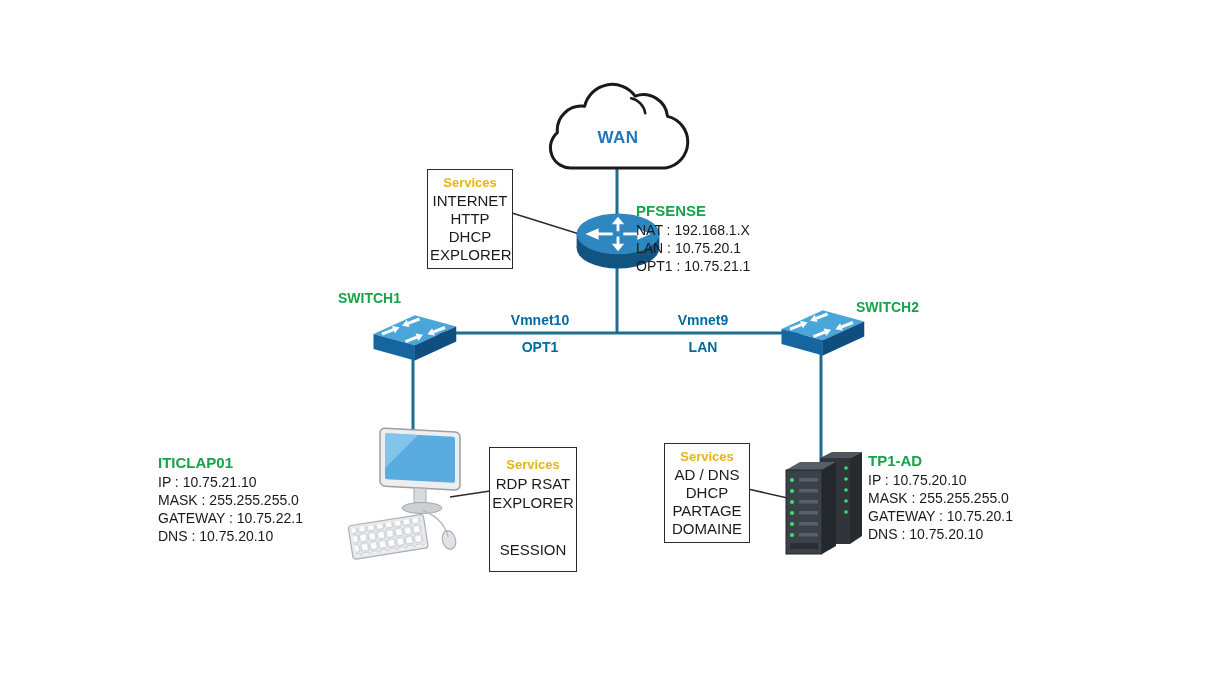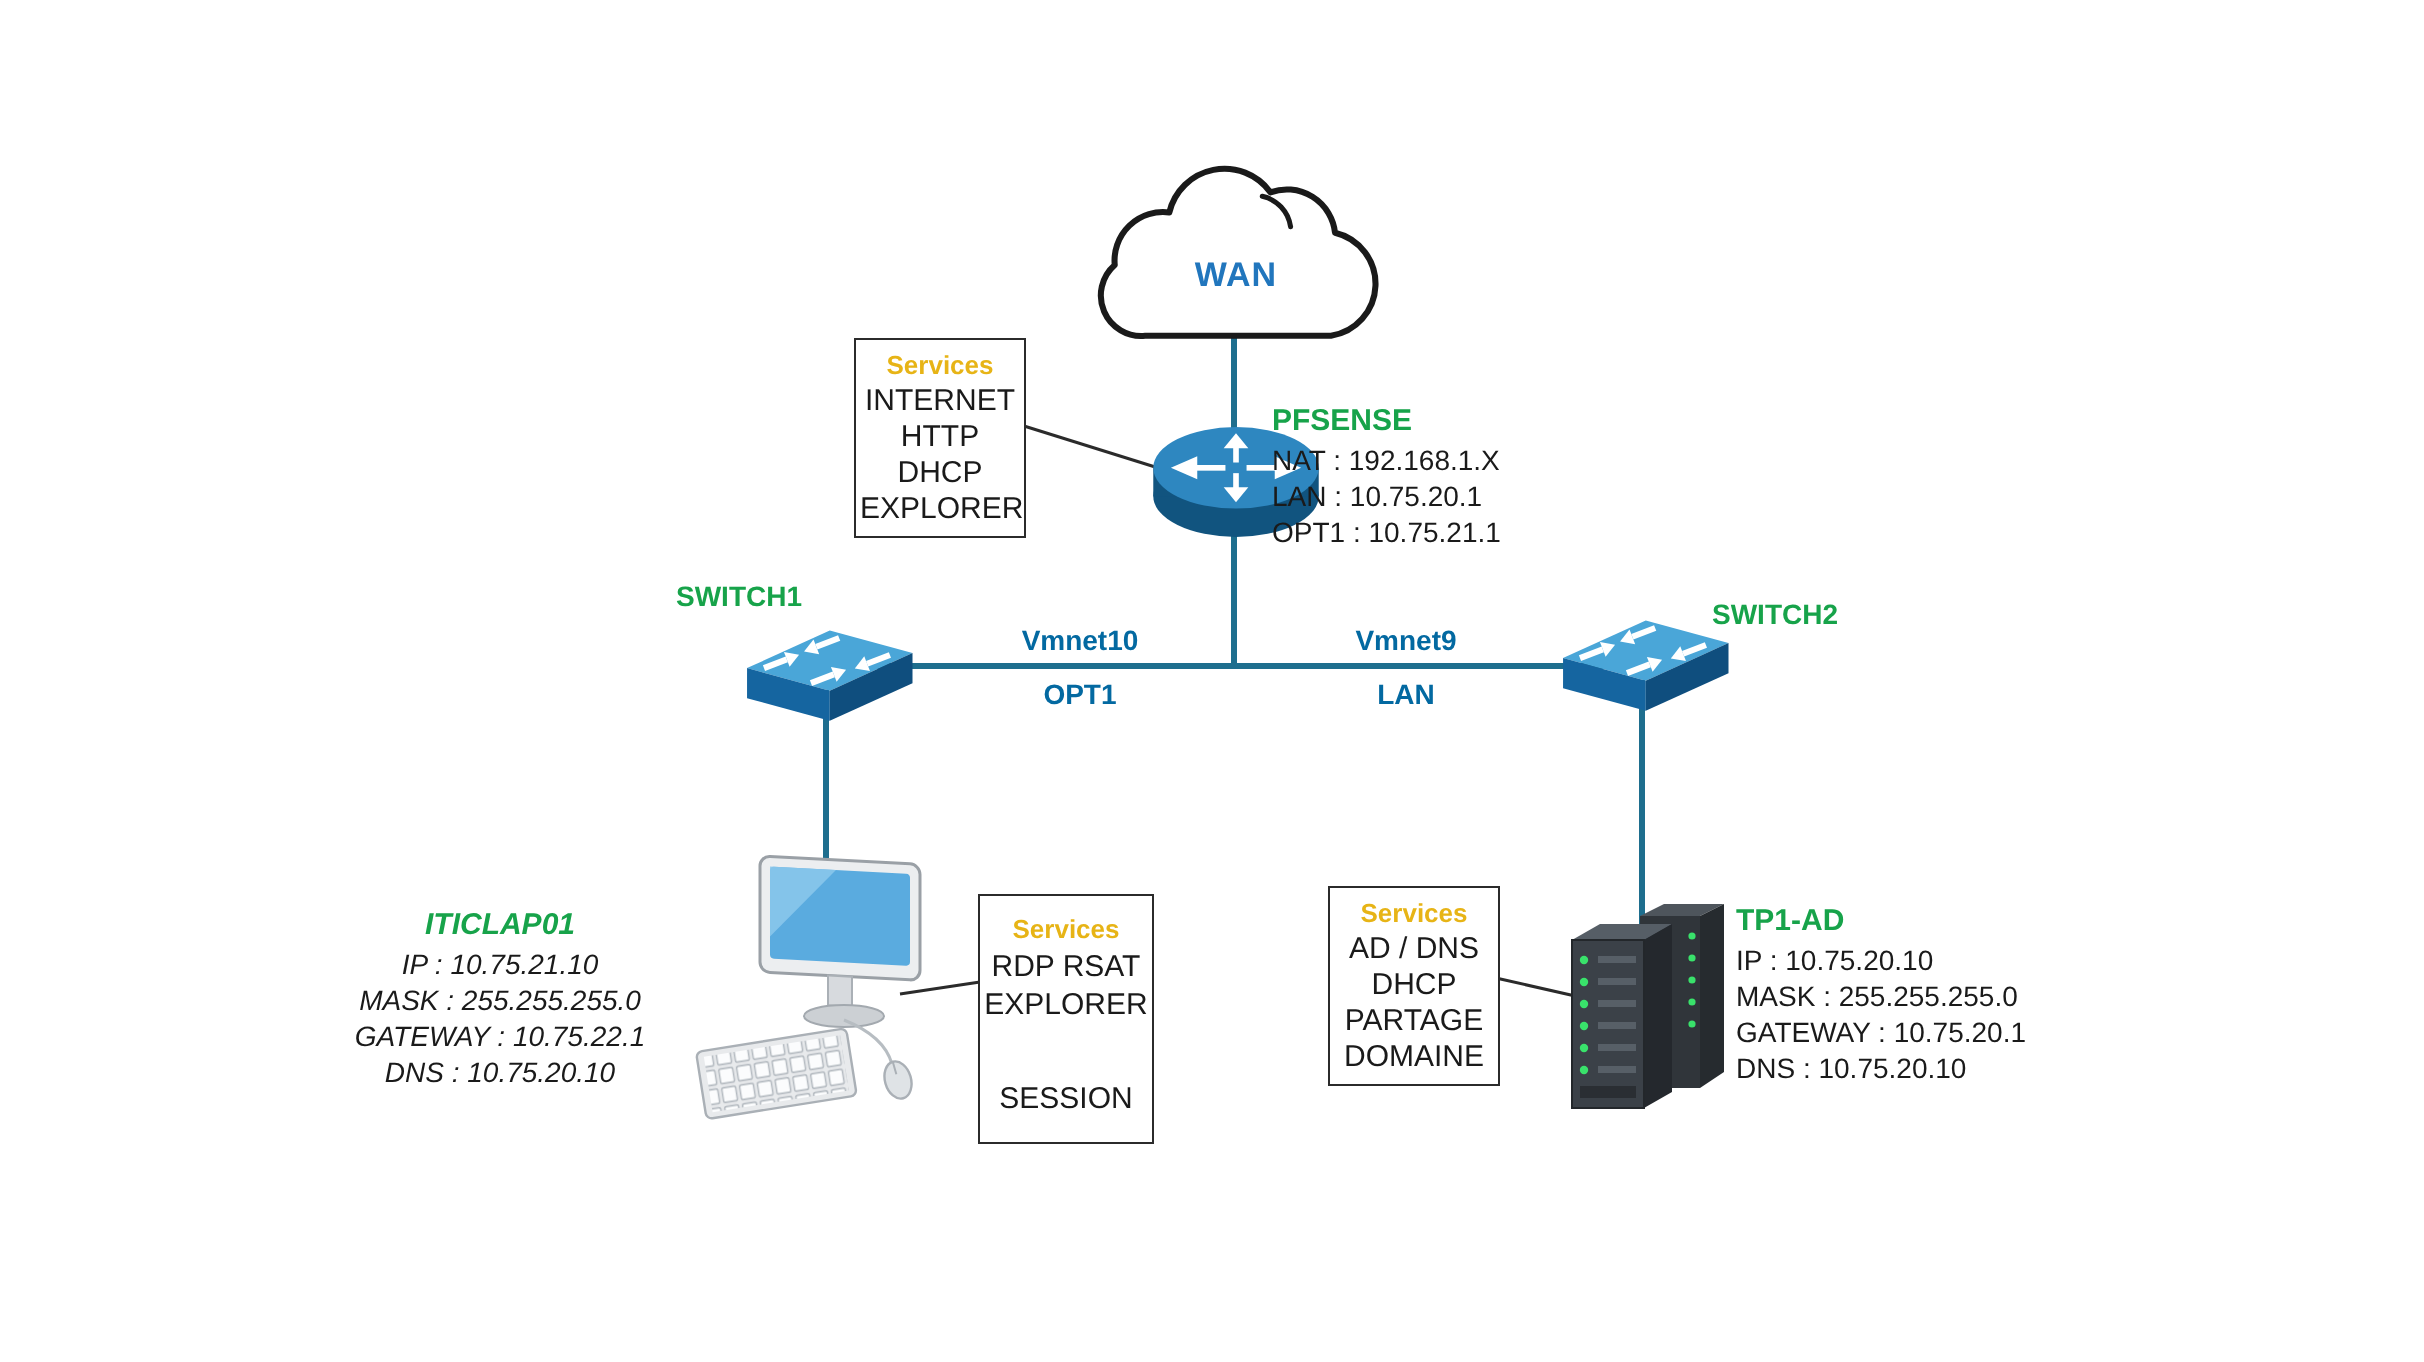--- a/index.html
+++ b/index.html
@@ -17,21 +17,21 @@
     text-align:center;padding:4px 2px;box-sizing:border-box;
   }
   .svc-title{font-weight:bold;font-size:13px;color:#e7b416;line-height:18px;}
   .svc-item{font-size:15px;line-height:18px;color:#1a1a1a;white-space:nowrap;}
   .sw-label{font-weight:bold;font-size:14px;color:#17a34a;white-space:nowrap;}
   .link-label{font-weight:bold;font-size:14px;color:#0369a1;text-align:center;}
   .wan-label{
     position:absolute;left:0;right:0;top:46px;text-align:center;
     font-weight:bold;font-size:17px;color:#2176bd;letter-spacing:0.5px;
   }
-  .right-align{text-align:center;font-style:italic;}
+  .right-align{text-align:left;}
 </style>
 </head>
 <body>
 
 <div id="canvas">
 
   <svg id="wires">
     <line x1="617" y1="168" x2="617" y2="220" stroke="#1e6e8e" stroke-width="3"></line>
     <line x1="617" y1="262" x2="617" y2="333" stroke="#1e6e8e" stroke-width="3"></line>
     <line x1="430" y1="333" x2="806" y2="333" stroke="#1e6e8e" stroke-width="3"></line>

